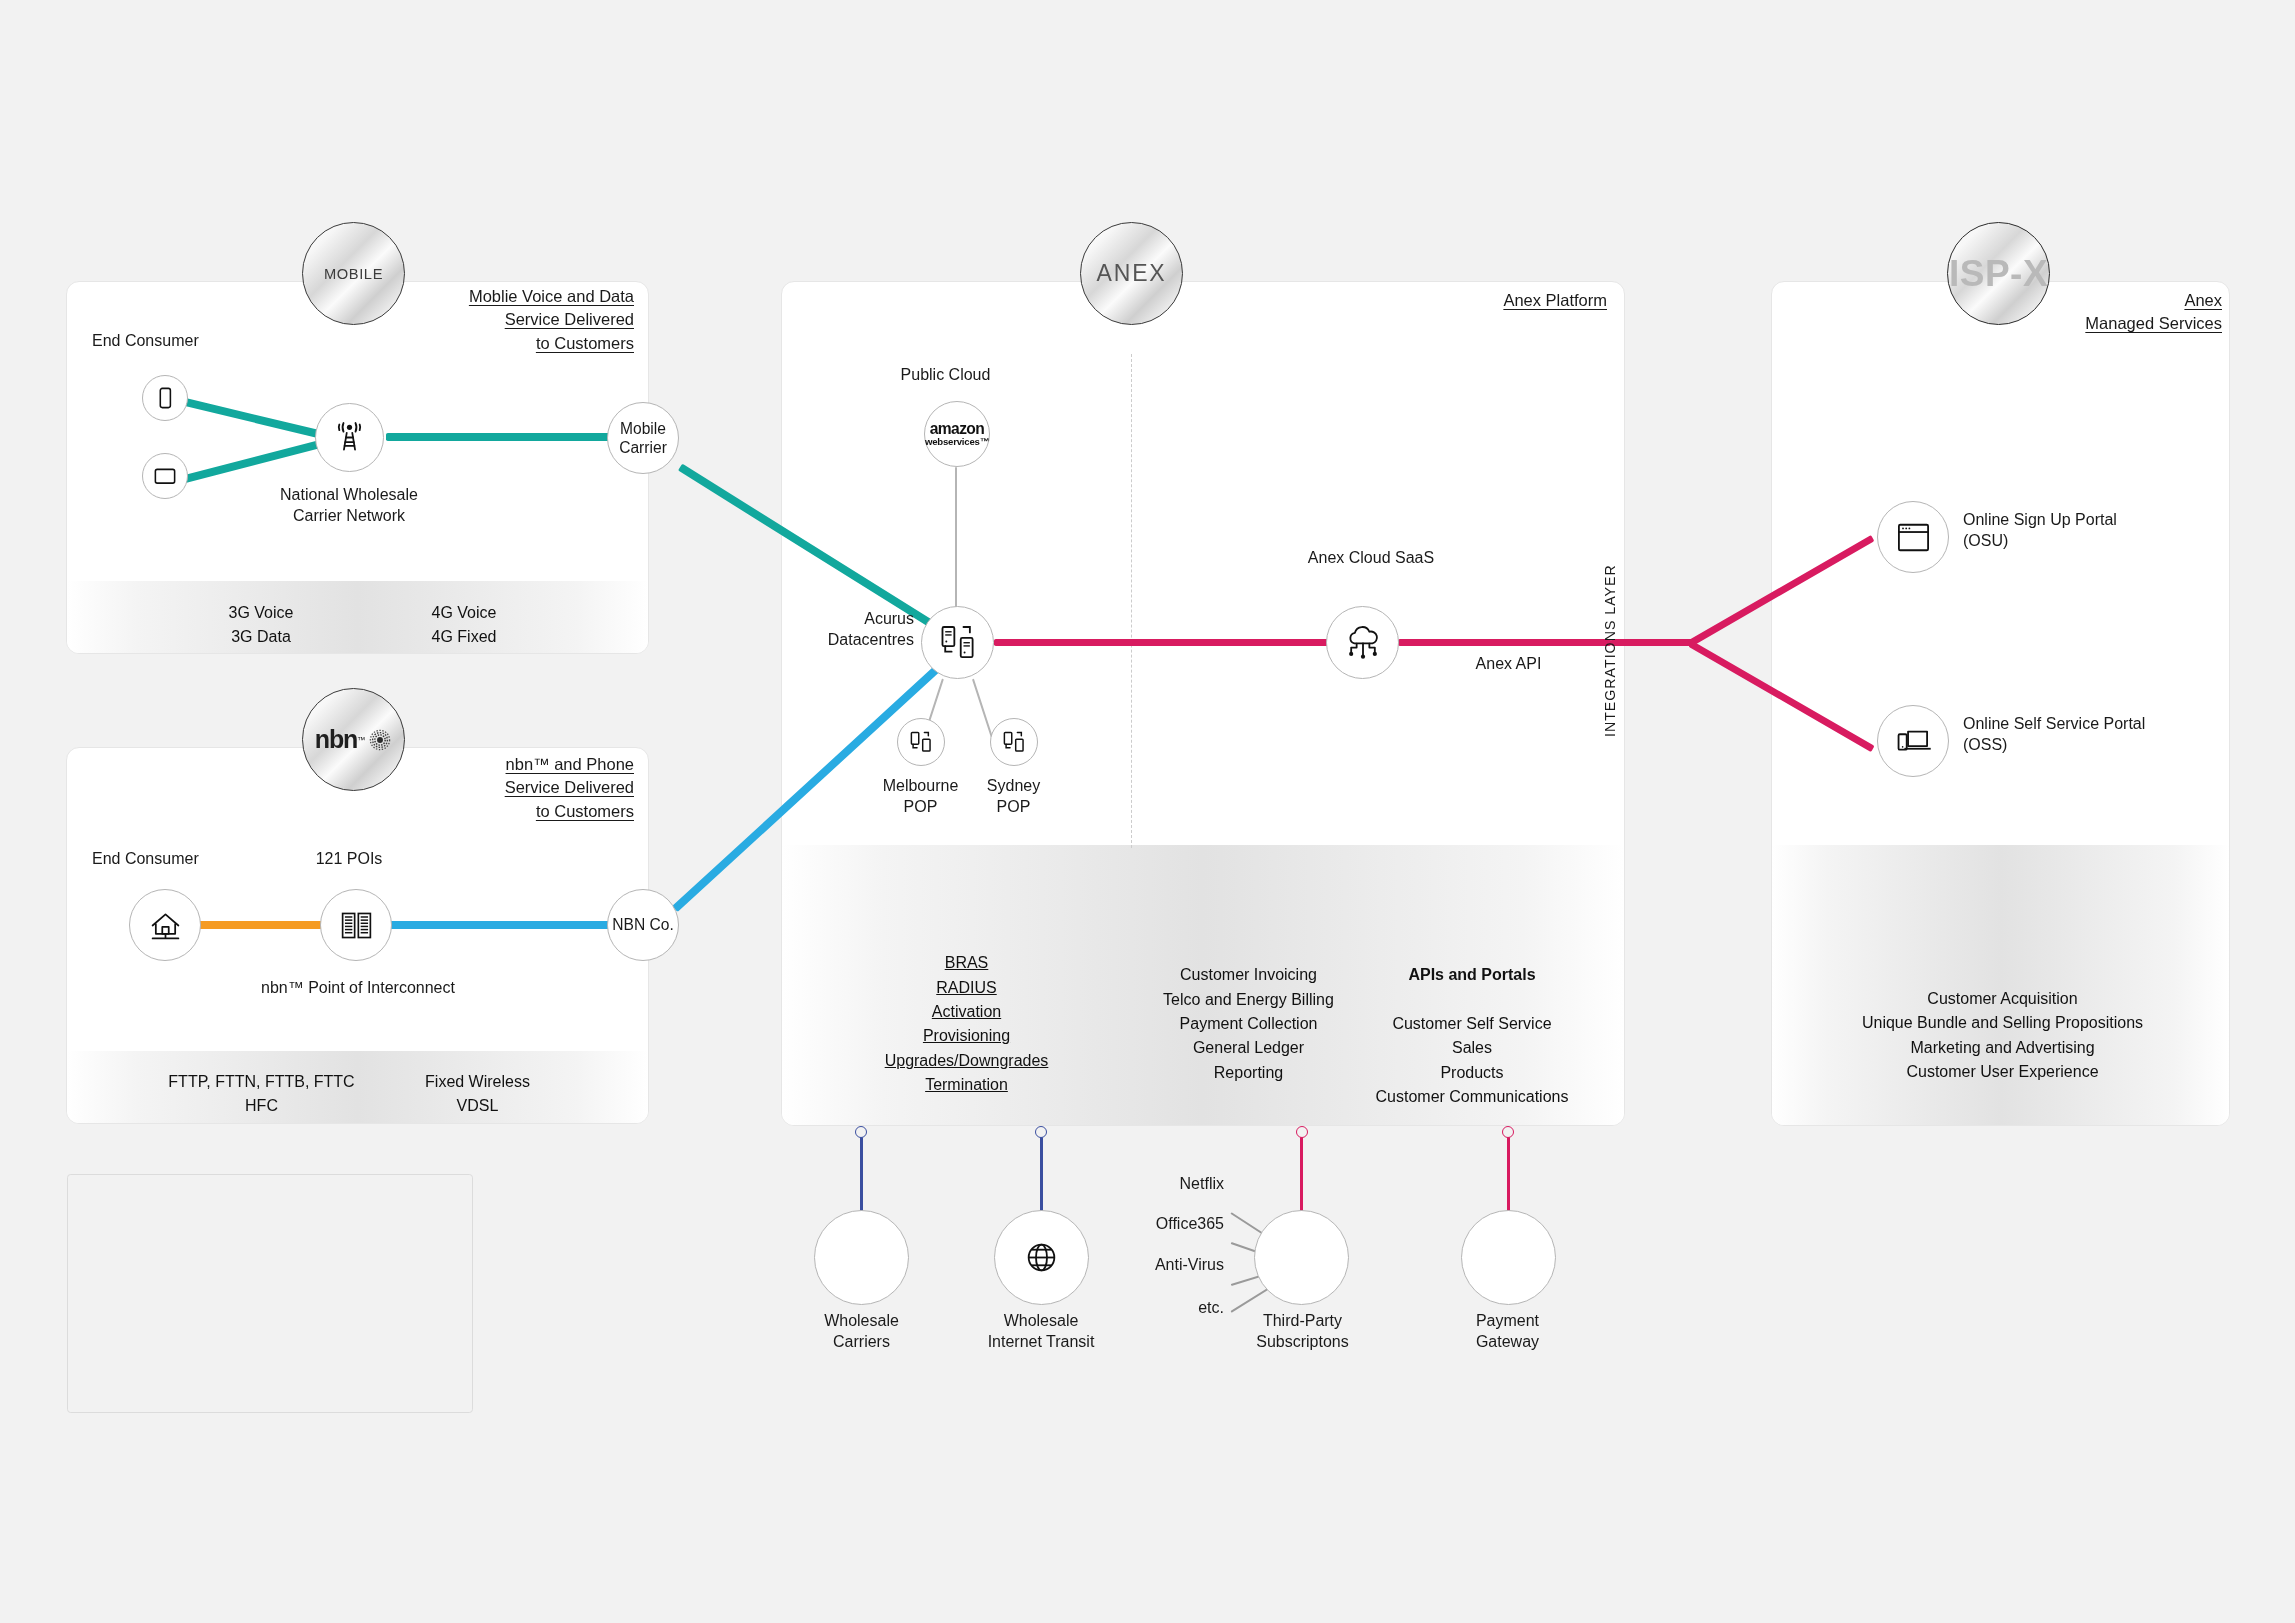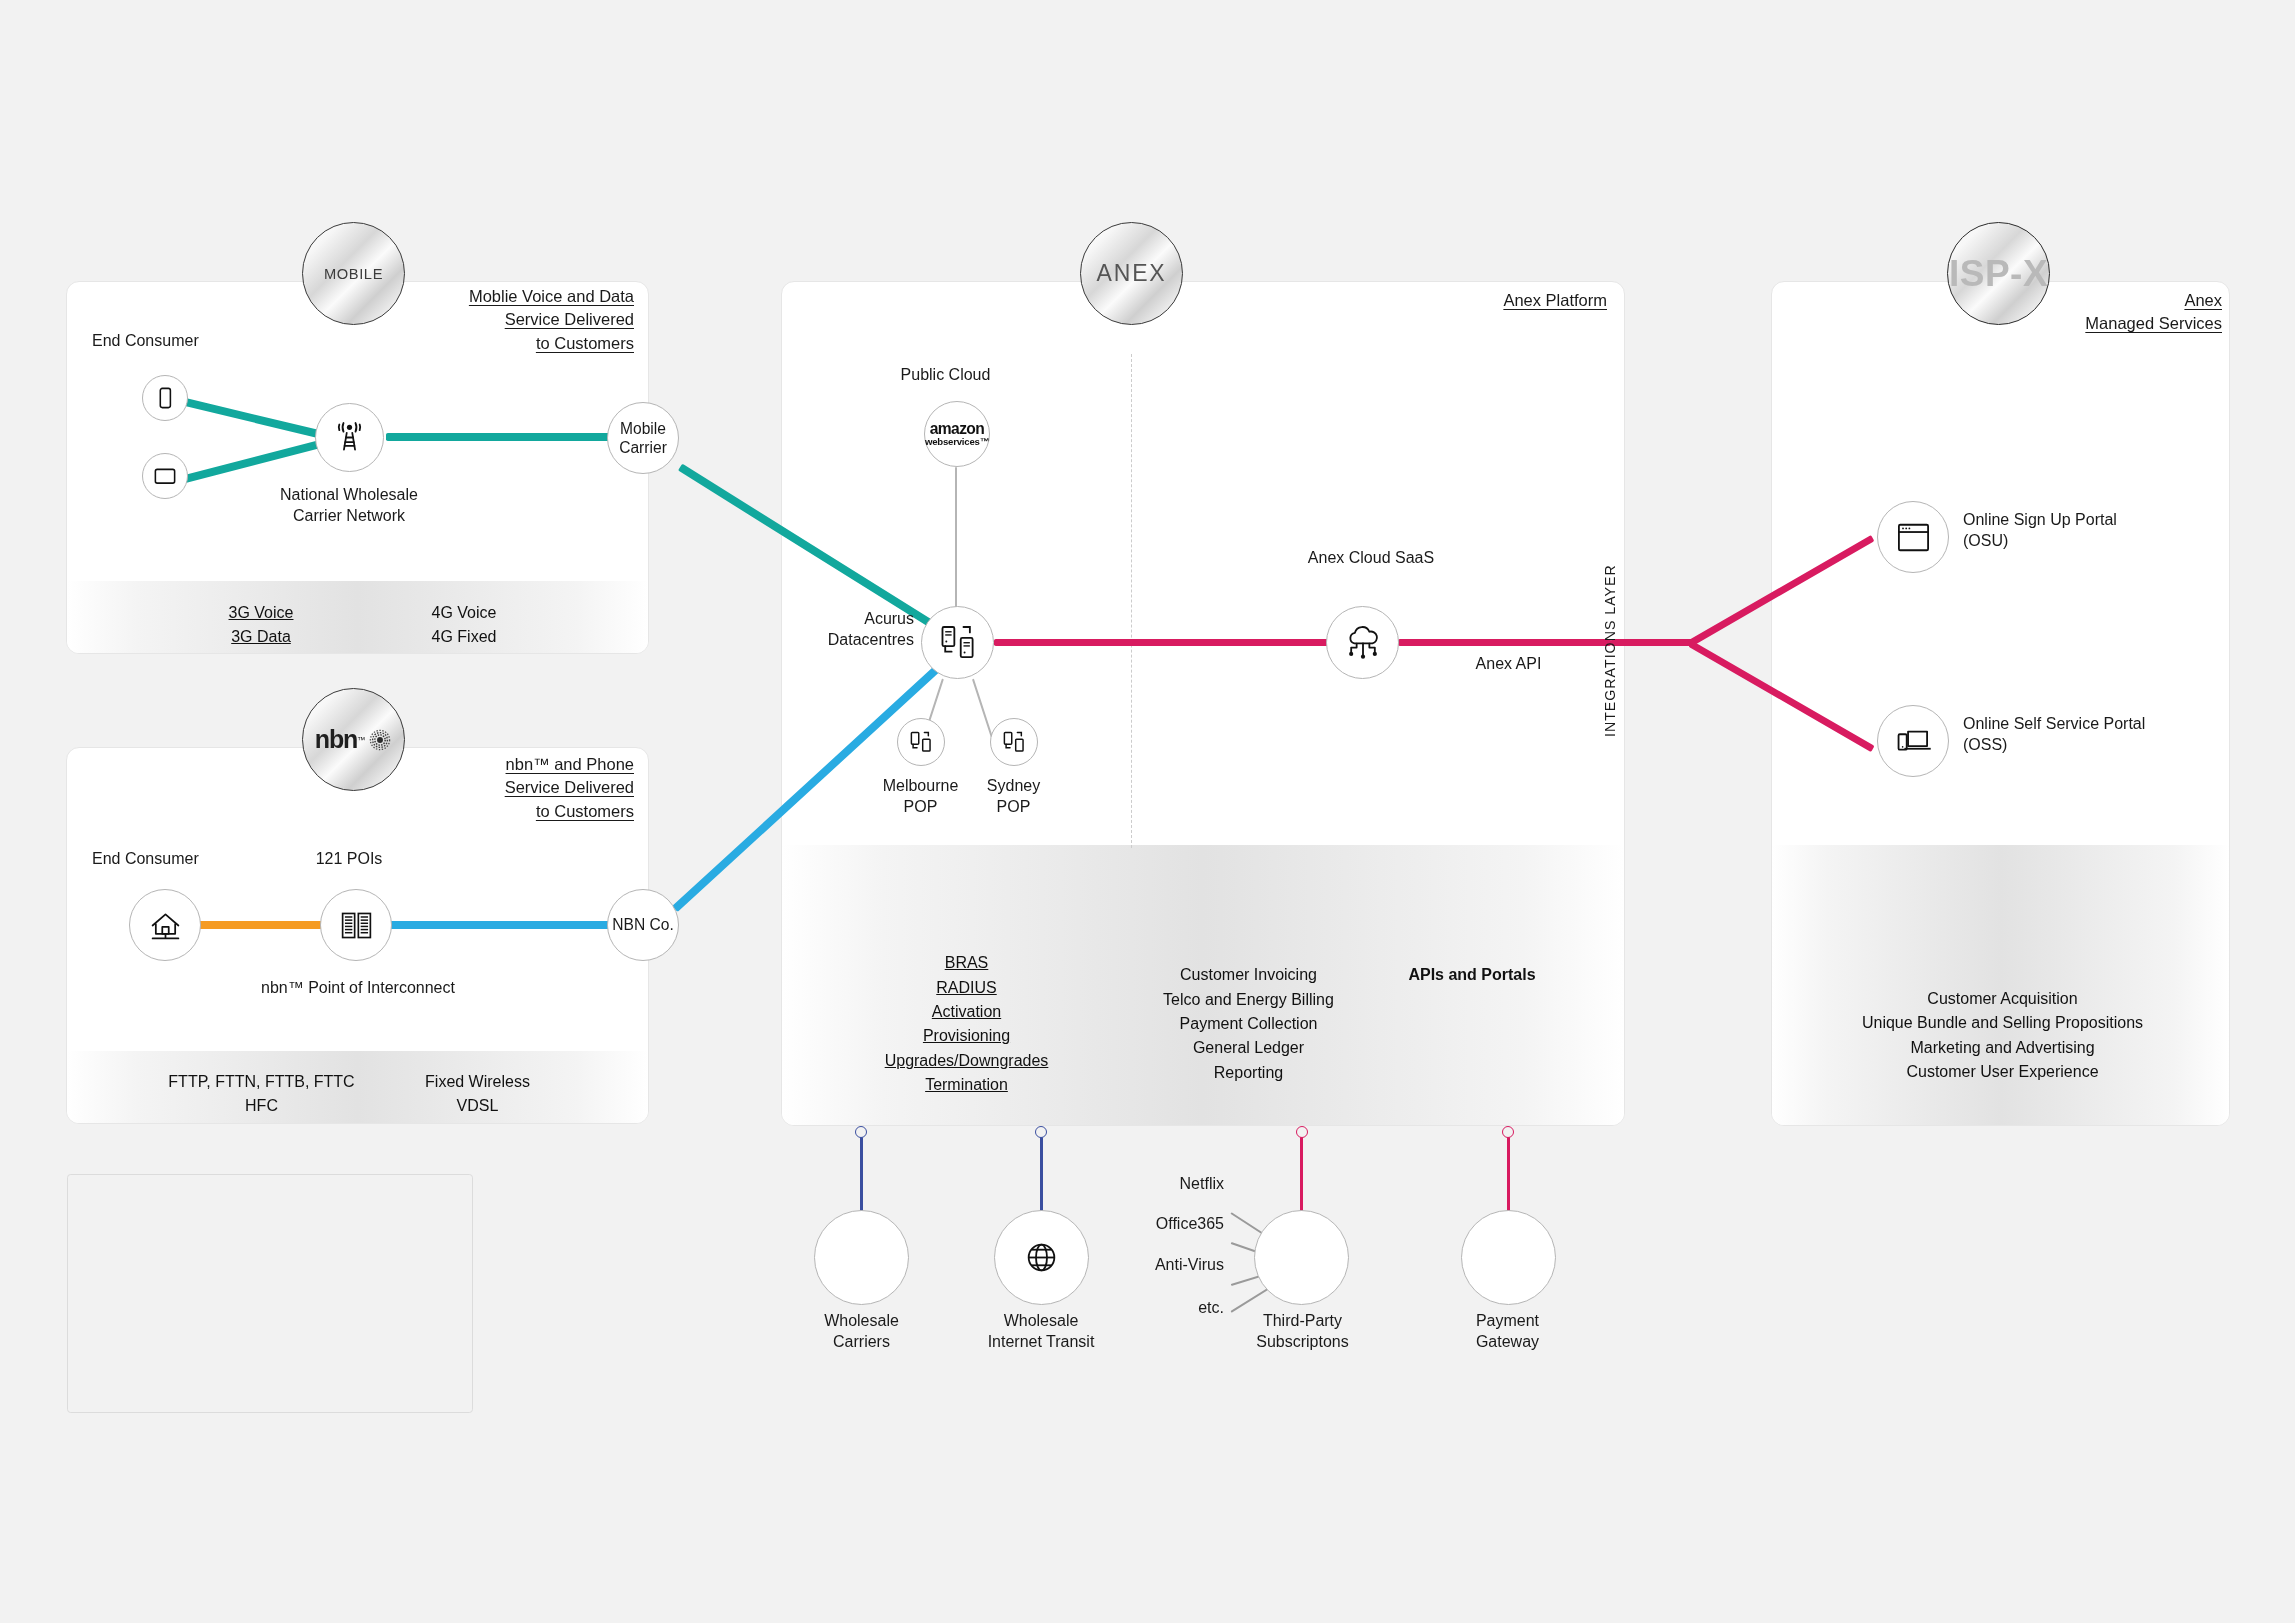--- a/index.html
+++ b/index.html
@@ -200,21 +200,21 @@
     </span>
   </div>
   <div class="caption" style="left:239px; top:485px; width:220px;">National Wholesale
 Carrier Network</div>
 
   <div class="node" style="left:607px; top:402px; width:72px; height:72px;">
     <span class="node-inner-text" style="white-space:pre-line;">Mobile
 Carrier</span>
   </div>
 
-  <div class="svc-col" style="left:174px; top:601px; width:174px;text-decoration:underline;">3G Voice
+  <div class="svc-col" style="left:174px; top:601px; width:174px;">3G Voice
 3G Data</div>
   <div class="svc-col" style="left:377px; top:601px; width:174px;">4G Voice
 4G Fixed</div>
 
   <div class="logo-bubble" style="left:302px; top:222px; width:103px; height:103px;">
     <span class="txt" style="font-size:14.7px; letter-spacing:0.6px;">MOBILE</span>
   </div>
 
   <div class="panel" style="left:66px; top:747px; width:583px; height:377px;">
     <div class="panel-footer" style="height:72px;"></div>
@@ -394,20 +394,24 @@
   </div>
   <div class="svc-col" style="left:1111px; top:939px; width:275px;">
     <div id="svc2">Customer Invoicing
 Telco and Energy Billing
 Payment Collection
 General Ledger
 Reporting</div>
   </div>
   <div class="svc-col" style="left:1325px; top:939px; width:294px;">
     <div class="hd">APIs and Portals</div>
+    <div id="svc3">Customer Self Service
+Sales
+Products
+Customer Communications</div>
   </div>
 
   <div class="logo-bubble" style="left:1080px; top:222px; width:103px; height:103px;">
     <span class="txt" style="font-size:23px; letter-spacing:1.8px; color:#555;">ANEX</span>
   </div>
 
   <div class="integrations-layer" style="left:1602px; top:544px; height:193px;">INTEGRATIONS LAYER</div>
 
   <div class="link" style="left:1611px; top:639px; width:82px; height:7.3px; background:#D81B60;"></div>
   <div class="link" style="left:1690px; top:640px; width:211px; height:7.3px; background:#D81B60; transform:rotate(-30deg);"></div>

